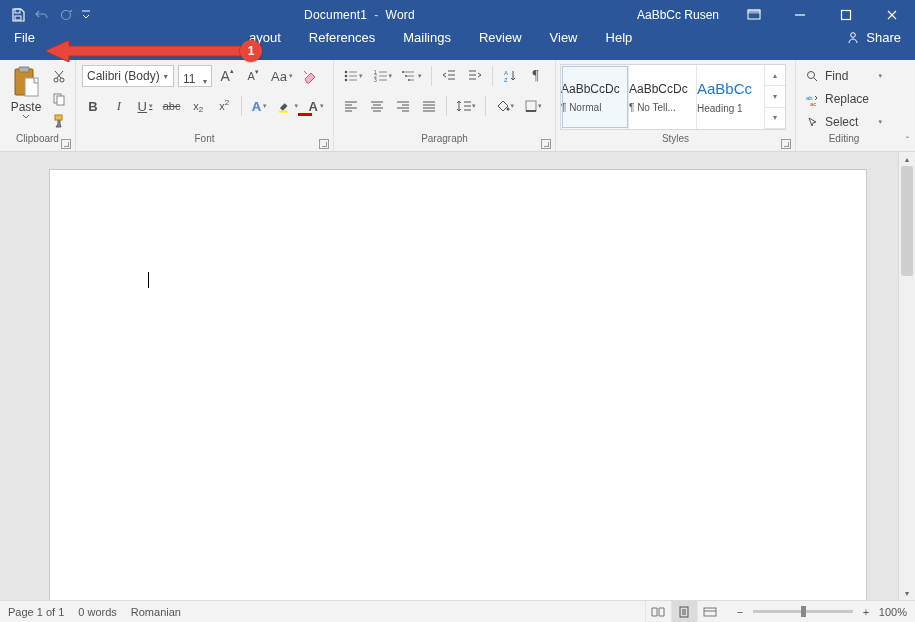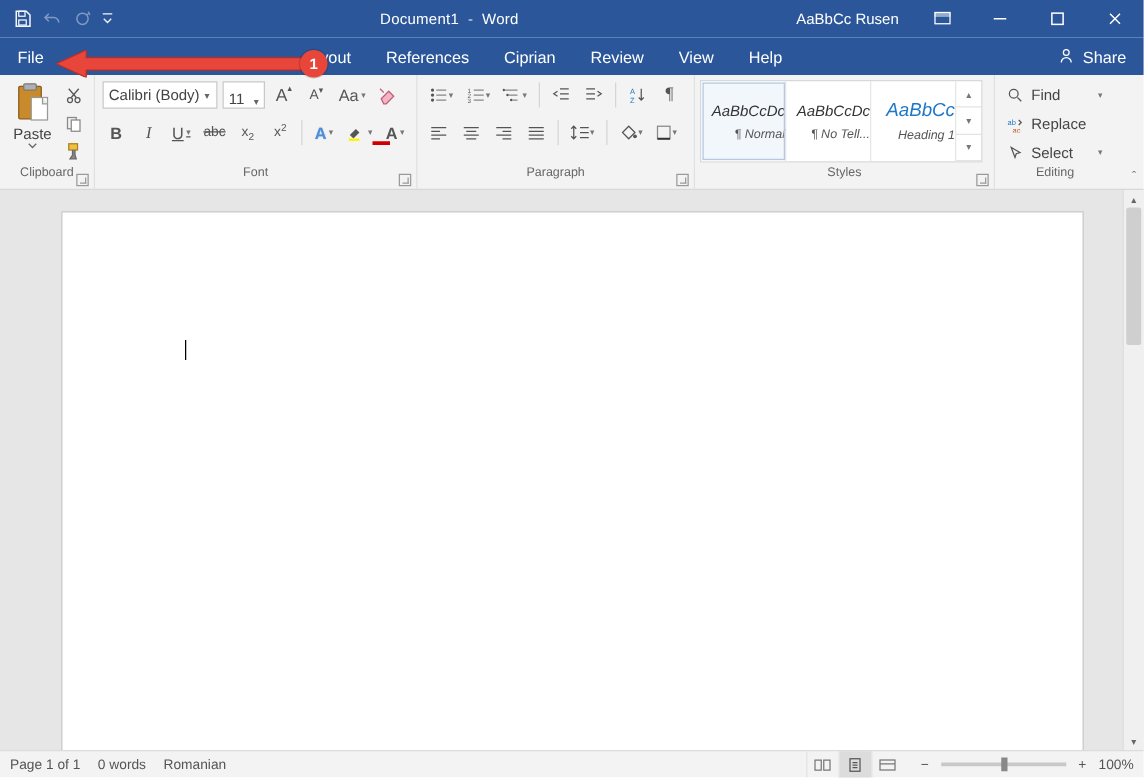--- a/index.html
+++ b/index.html
@@ -9,21 +9,21 @@
   .qat { display:flex; align-items:center; padding-left:6px; gap:0; }
   .qat-btn { width:24px; height:30px; display:flex; align-items:center; justify-content:center; color:#fff; opacity:.95;}
   .qat-btn.disabled { opacity:.4;}
   .title-center { flex:1; text-align:center; font-size:12px; letter-spacing:.2px;}
   .title-center .dash { opacity:.8;}
   .title-right { display:flex; align-items:center; gap:0;}
   .t-user { padding:0 12px; font-size:12px;}
   .win-btn { width:46px; height:30px; display:flex; align-items:center; justify-content:center;}
   .win-btn svg { stroke:#fff;}
   
-  .tabsrow { height:30px; background:#2b579a; color:#fff; display:flex; align-items:center;}
+  .tabsrow { height:30px; background:#2b579a; color:#fff; display:flex; align-items:flex-start;}
   .tabs { display:flex;}
   .tab { padding:0 14px; display:flex; align-items:center; font-size:13px; color:#fff; }
   .tab.file { background:#2b579a;}
   .tabsrow .spacer { flex:1;}
   .tellme { display:flex; align-items:center; gap:6px; padding:0 12px; font-size:13px;}
   .share { display:flex; align-items:center; gap:6px; padding:0 14px; font-size:13px;}
   
   .ribbon { height:92px; background:#f3f3f3; border-bottom:1px solid #d8d8d8; display:flex; position:relative;}
   .group { border-right:1px solid #e1e1e1; display:flex; flex-direction:column; position:relative;}
   .group-body { flex:1; display:flex; align-items:flex-start; padding:4px 6px 0 6px; gap:4px;}
@@ -51,21 +51,21 @@
   .ibtn.underline { text-decoration:underline;}
   .ibtn.strike { text-decoration:line-through; font-size:11px;}
   .ibtn.sub { font-size:11px;}
   .ibtn.sup { font-size:11px;}
   
   .g-para { width:222px;}
   .glyph-btn { height:22px; min-width:22px; padding:0 3px; display:flex; align-items:center; justify-content:center;}
   
   .g-styles { width:240px;}
   .style-gal { display:flex; border:1px solid #d8d8d8; background:#fff; height:66px; margin-top:2px;}
-  .style-card { width:68px; border-right:1px solid #e6e6e6; display:flex; flex-direction:column; align-items:flex-end; justify-content:center; font-size:10px; color:#555;font-style:italic;}
+  .style-card { width:68px; border-right:1px solid #e6e6e6; display:flex; flex-direction:column; align-items:flex-start; justify-content:center; font-size:10px; color:#555;}
   .style-card .sample { font-size:12px; color:#333; margin-bottom:6px;}
   .style-card.selected { outline:1px solid #b5c9e4; outline-offset:-2px; background:#f2f7fc;}
   .style-card.heading .sample { color:#1f77c9; font-size:15px;}
   .gal-scroll { width:20px; display:flex; flex-direction:column;}
   .gal-scroll div { flex:1; border-bottom:1px solid #e4e4e4; display:flex; align-items:center; justify-content:center; font-size:8px; color:#777;}
   
   .g-edit { width:96px;}
   .edit-col { display:flex; flex-direction:column; gap:3px; padding-top:2px; width:100%;}
   .edit-item { display:flex; align-items:center; gap:6px; font-size:12px; color:#444; height:20px; padding:0 4px;}
   .edit-item .dd { font-size:7px; margin-left:auto; color:#777;}
@@ -154,21 +154,21 @@
     </div>
   </div>
 </div>
 
 <div class="tabsrow">
   <div class="tabs">
     <div class="tab file">File</div>
     <div class="tab" style="width:200px;"></div>
     <div class="tab" style="padding-left:0;">ayout</div>
     <div class="tab">References</div>
-    <div class="tab">Ciprian</div>
+    <div class="tab">Mailings</div>
     <div class="tab">Review</div>
     <div class="tab">View</div>
     <div class="tab">Help</div>
   </div>
   <div class="spacer"></div>
   <div class="share">
     <svg width="14" height="14" viewBox="0 0 14 14">
         <circle cx="7" cy="4" r="2.3" fill="none" stroke="#fff"></circle>
         <path d="M3 12c0-2.2 1.8-4 4-4s4 1.8 4 4" fill="none" stroke="#fff"></path>
       </svg>

